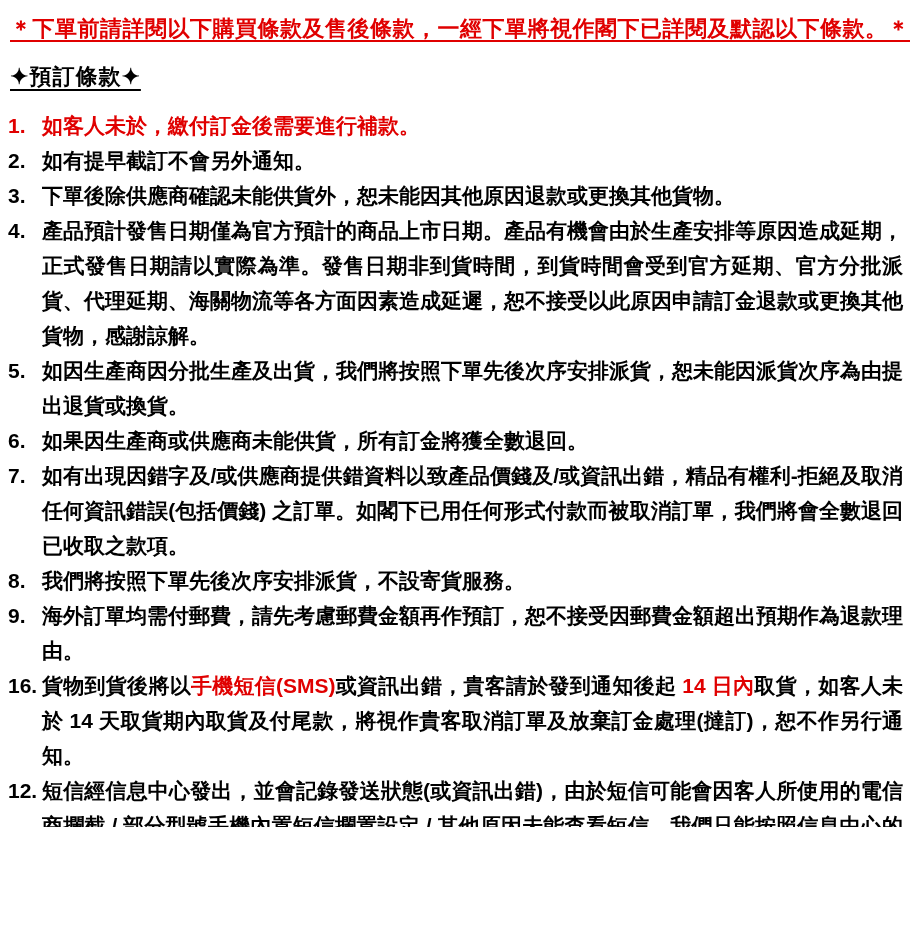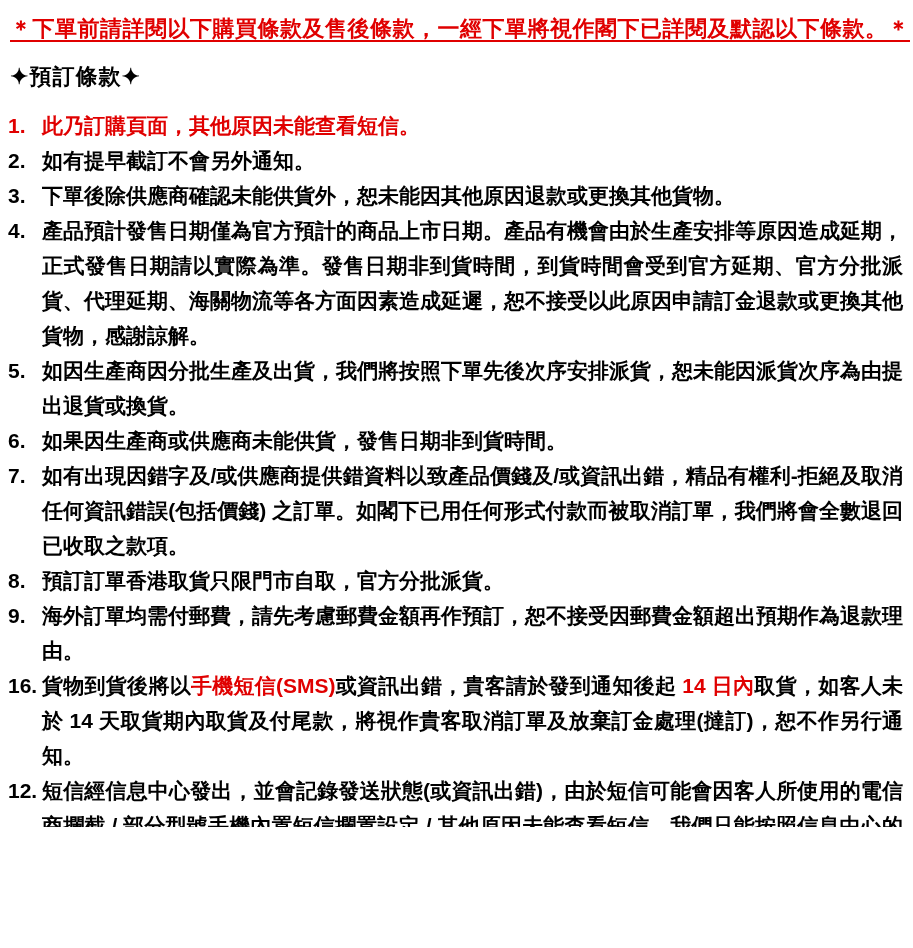--- a/index.html
+++ b/index.html
@@ -26,20 +26,21 @@
     text-decoration: underline;
     text-underline-offset: 4px;
     margin: 2px 0 0 2px;
     letter-spacing: 0.5px;
     white-space: nowrap;
   }
   .section-heading {
     font-size: 22px;
     line-height: 30px;
     margin: 18px 0 0 2px;
+    text-decoration: underline;
     text-underline-offset: 5px;
     letter-spacing: 1px;
   }
   .terms-list {
     list-style: none;
     margin: 16px 0 0 0;
     padding: 0;
     font-size: 21px;
     line-height: 35px;
   }
@@ -69,49 +70,49 @@
 <body>
 
 <div class="page">
   <div class="notice-banner">＊下單前請詳閱以下購買條款及售後條款，一經下單將視作閣下已詳閱及默認以下條款。＊</div>
 
   <div class="section-heading">✦預訂條款✦</div>
 
   <ol class="terms-list">
       <li class="term-item red">
         <span class="num">1.</span>
-        <span class="txt"><span class="seg-normal">此乃訂購頁面，其他原因未能查看短信。</span></span>
+        <span class="txt"><span class="seg-normal">如客人未於，繳付訂金後需要進行補款。</span></span>
       </li>
       <li class="term-item">
         <span class="num">2.</span>
         <span class="txt"><span class="seg-normal">如有提早截訂不會另外通知。</span></span>
       </li>
       <li class="term-item">
         <span class="num">3.</span>
         <span class="txt"><span class="seg-normal">下單後除供應商確認未能供貨外，恕未能因其他原因退款或更換其他貨物。</span></span>
       </li>
       <li class="term-item">
         <span class="num">4.</span>
         <span class="txt"><span class="seg-normal">產品預計發售日期僅為官方預計的商品上市日期。產品有機會由於生產安排等原因造成延期，正式發售日期請以實際為準。發售日期非到貨時間，到貨時間會受到官方延期、官方分批派貨、代理延期、海關物流等各方面因素造成延遲，恕不接受以此原因申請訂金退款或更換其他貨物，感謝諒解。</span></span>
       </li>
       <li class="term-item">
         <span class="num">5.</span>
         <span class="txt"><span class="seg-normal">如因生產商因分批生產及出貨，我們將按照下單先後次序安排派貨，恕未能因派貨次序為由提出退貨或換貨。</span></span>
       </li>
       <li class="term-item">
         <span class="num">6.</span>
-        <span class="txt"><span class="seg-normal">如果因生產商或供應商未能供貨，發售日期非到貨時間。</span></span>
+        <span class="txt"><span class="seg-normal">如果因生產商或供應商未能供貨，所有訂金將獲全數退回。</span></span>
       </li>
       <li class="term-item">
         <span class="num">7.</span>
         <span class="txt"><span class="seg-normal">如有出現因錯字及/或供應商提供錯資料以致產品價錢及/或資訊出錯，精品有權利-拒絕及取消任何資訊錯誤(包括價錢) 之訂單。如閣下已用任何形式付款而被取消訂單，我們將會全數退回已收取之款項。</span></span>
       </li>
       <li class="term-item">
         <span class="num">8.</span>
-        <span class="txt"><span class="seg-normal">預訂訂單香港取貨只限門市自取，官方分批派貨。</span></span>
+        <span class="txt"><span class="seg-normal">我們將按照下單先後次序安排派貨，不設寄貨服務。</span></span>
       </li>
       <li class="term-item">
         <span class="num">9.</span>
         <span class="txt"><span class="seg-normal">海外訂單均需付郵費，請先考慮郵費金額再作預訂，恕不接受因郵費金額超出預期作為退款理由。</span></span>
       </li>
       <li class="term-item">
         <span class="num">16.</span>
         <span class="txt"><span class="seg-normal">貨物到貨後將以</span><span class="seg-red-underline">手機短信(SMS)</span><span class="seg-normal">或資訊出錯，貴客請於發到通知後起 </span><span class="seg-red-underline">14 日內</span><span class="seg-normal">取貨，如客人未於 14 天取貨期內取貨及付尾款，將視作貴客取消訂單及放棄訂金處理(撻訂)，恕不作另行通知。</span></span>
       </li>
       <li class="term-item">

